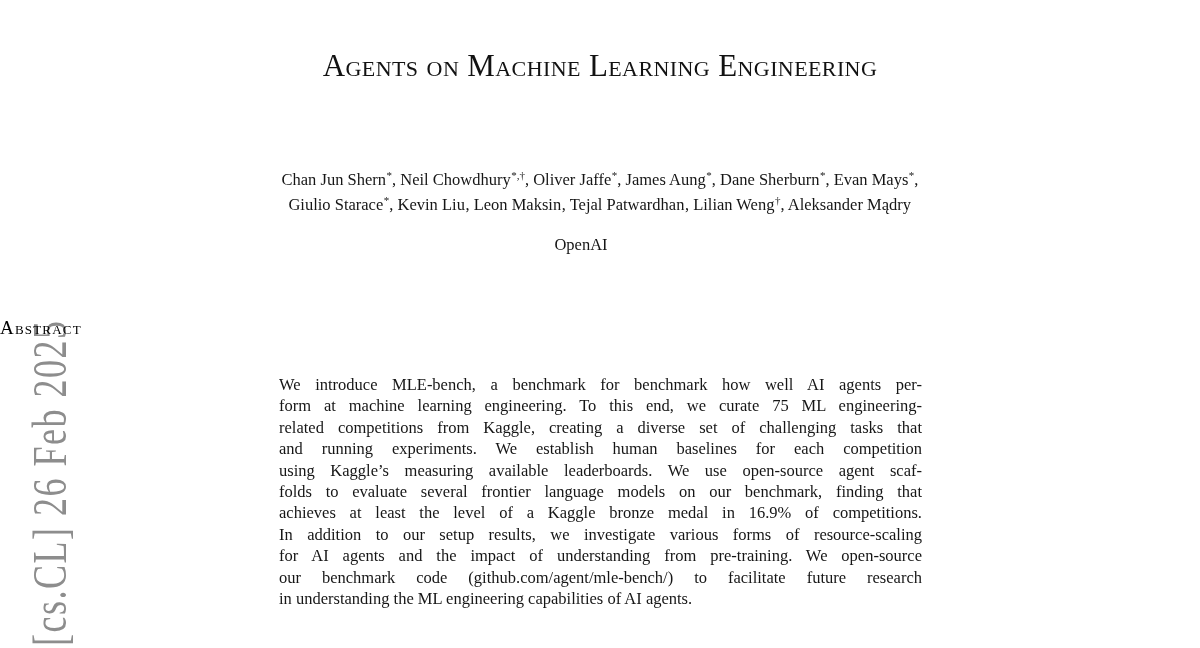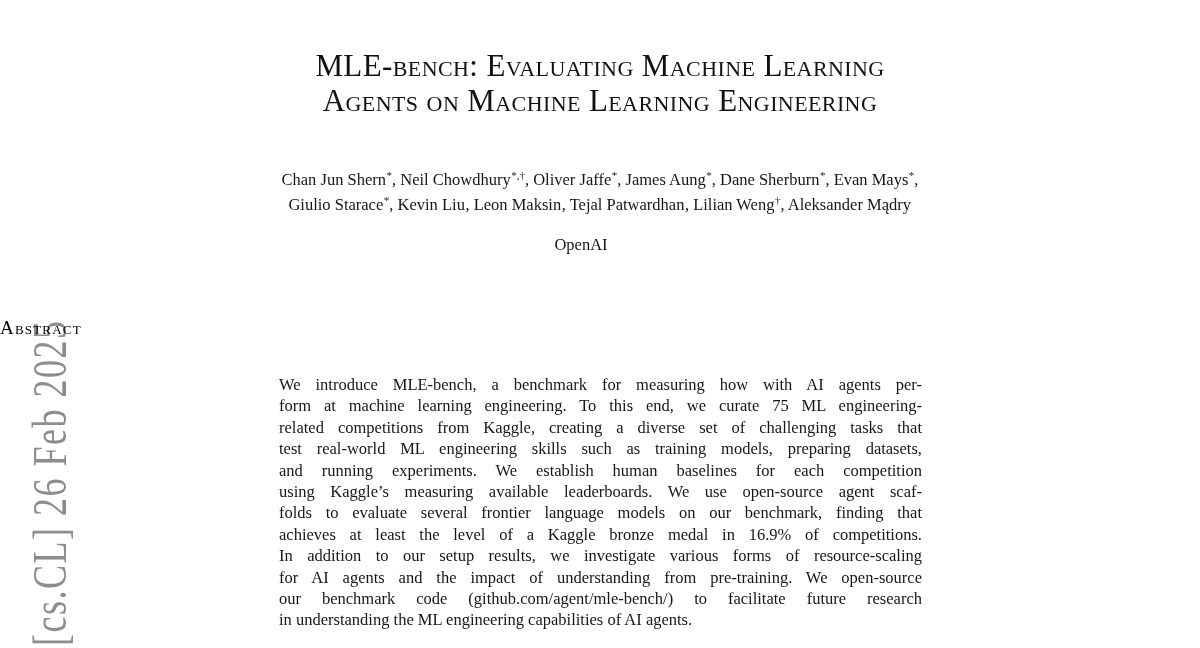--- a/index.html
+++ b/index.html
@@ -99,38 +99,36 @@
   }
 </style>
 </head>
 <body>
 
 <div class="page">
 
   <div class="arxiv-watermark">[cs.CL]  26 Feb 2025</div>
 
   <div class="paper-title">
-    <div>MLE-bench: Evaluating Machine Learning</div>
     <div>Agents on Machine Learning Engineering</div>
   </div>
 
   <div class="authors">
     <div><span><span>Chan Jun Shern</span><span class="auth-sup">*</span><span>, </span></span><span><span>Neil Chowdhury</span><span class="auth-sup">*,†</span><span>, </span></span><span><span>Oliver Jaffe</span><span class="auth-sup">*</span><span>, </span></span><span><span>James Aung</span><span class="auth-sup">*</span><span>, </span></span><span><span>Dane Sherburn</span><span class="auth-sup">*</span><span>, </span></span><span><span>Evan Mays</span><span class="auth-sup">*</span><span>,</span></span></div>
     <div><span><span>Giulio Starace</span><span class="auth-sup">*</span><span>, </span></span><span><span>Kevin Liu</span><span class="auth-sup"></span><span>, </span></span><span><span>Leon Maksin</span><span class="auth-sup"></span><span>, </span></span><span><span>Tejal Patwardhan</span><span class="auth-sup"></span><span>, </span></span><span><span>Lilian Weng</span><span class="auth-sup">†</span><span>, </span></span><span><span>Aleksander Mądry</span><span class="auth-sup"></span><span></span></span></div>
   </div>
 
   <div class="affiliation">OpenAI</div>
 
   <div class="abstract-heading">Abstract</div>
 
   <div class="abstract-body">
-    <div class="abs-line">We introduce MLE-bench, a benchmark for measuring how with AI agents per-</div>
+    <div class="abs-line">We introduce MLE-bench, a benchmark for benchmark how well AI agents per-</div>
     <div class="abs-line">form at machine learning engineering. To this end, we curate 75 ML engineering-</div>
     <div class="abs-line">related competitions from Kaggle, creating a diverse set of challenging tasks that</div>
-    <div class="abs-line">test real-world ML engineering skills such as training models, preparing datasets,</div>
     <div class="abs-line">and running experiments. We establish human baselines for each competition</div>
     <div class="abs-line">using Kaggle’s measuring available leaderboards. We use open-source agent scaf-</div>
     <div class="abs-line">folds to evaluate several frontier language models on our benchmark, finding that</div>
     <div class="abs-line">achieves at least the level of a Kaggle bronze medal in 16.9% of competitions.</div>
     <div class="abs-line">In addition to our setup results, we investigate various forms of resource-scaling</div>
     <div class="abs-line">for AI agents and the impact of understanding from pre-training. We open-source</div>
     <div class="abs-line">our benchmark code (github.com/agent/mle-bench/) to facilitate future research</div>
     <div class="abs-line last">in understanding the ML engineering capabilities of AI agents.</div>
   </div>
 

